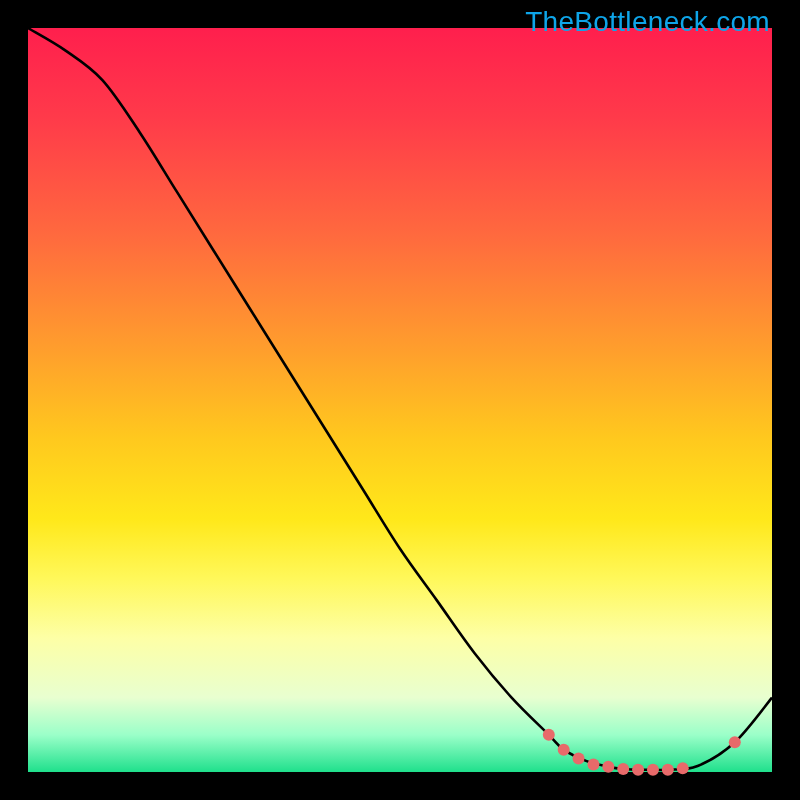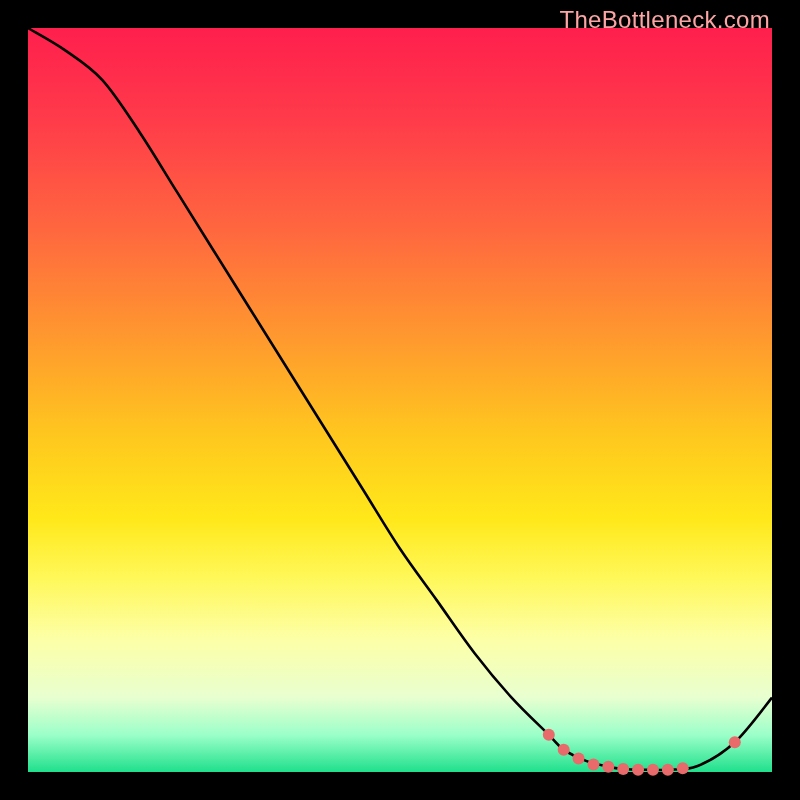--- a/index.html
+++ b/index.html
@@ -35,22 +35,22 @@
       #fdffa6 82%,
       #e8ffd0 90%,
       #9bffc9 95%,
       #1fe08c 100%
     );
   }
   .attribution {
     position: absolute;
     top: 6px;
     right: 30px;
-    color: #fca5a5;
-    font-size: 24px;
+    color: #0ea5e9;
+    font-size: 28px;
     letter-spacing: 0.3px;
     user-select: none;
   }
   svg.curve {
     position: absolute;
     left: 0;
     top: 0;
     width: 744px;
     height: 744px;
     overflow: visible;

